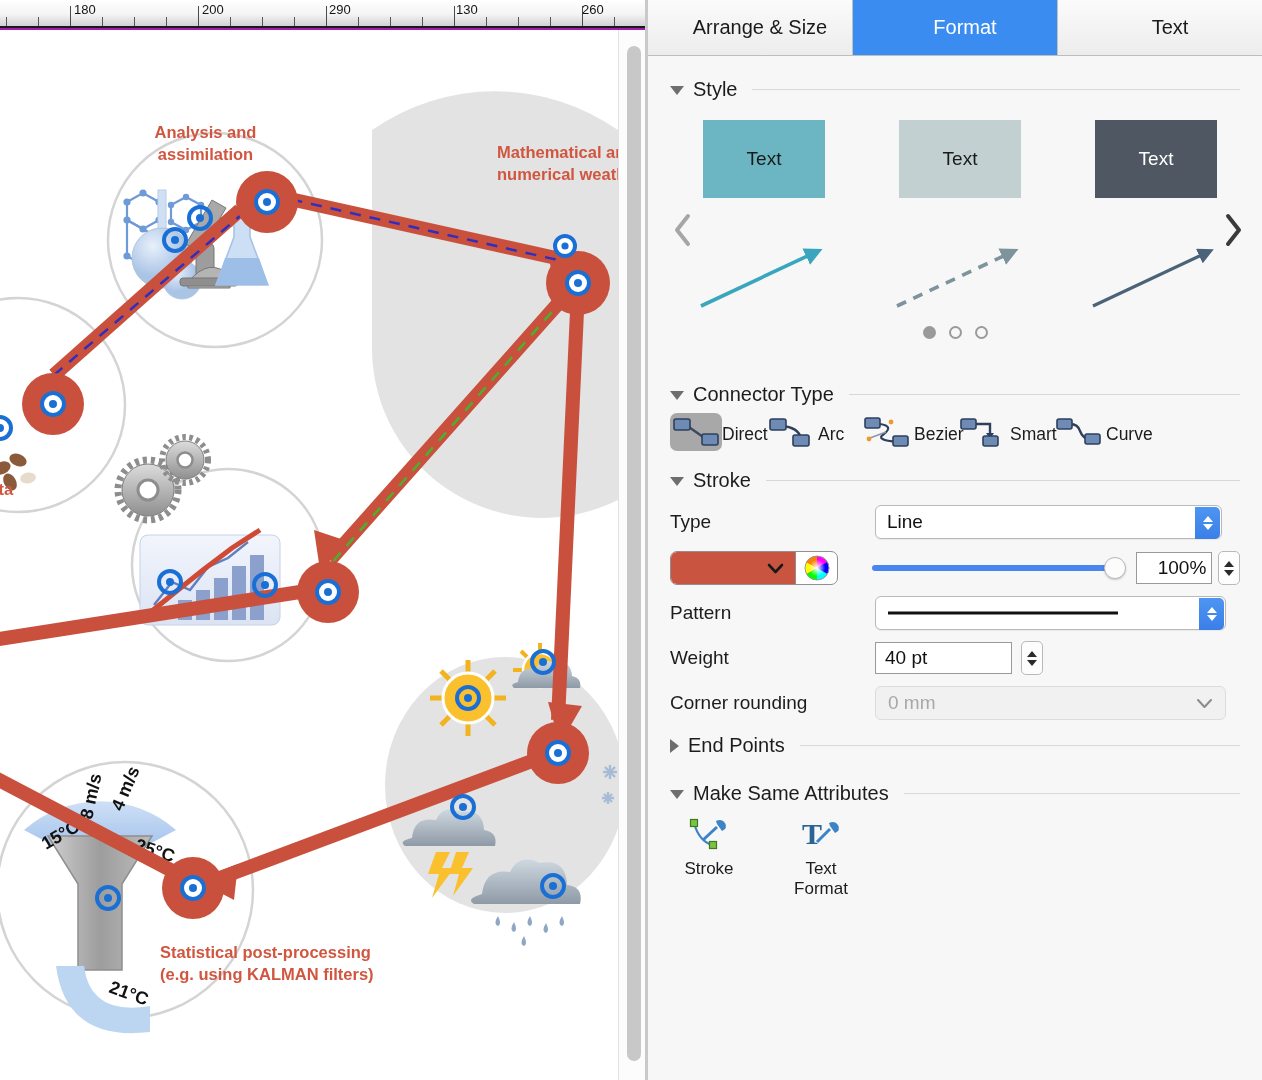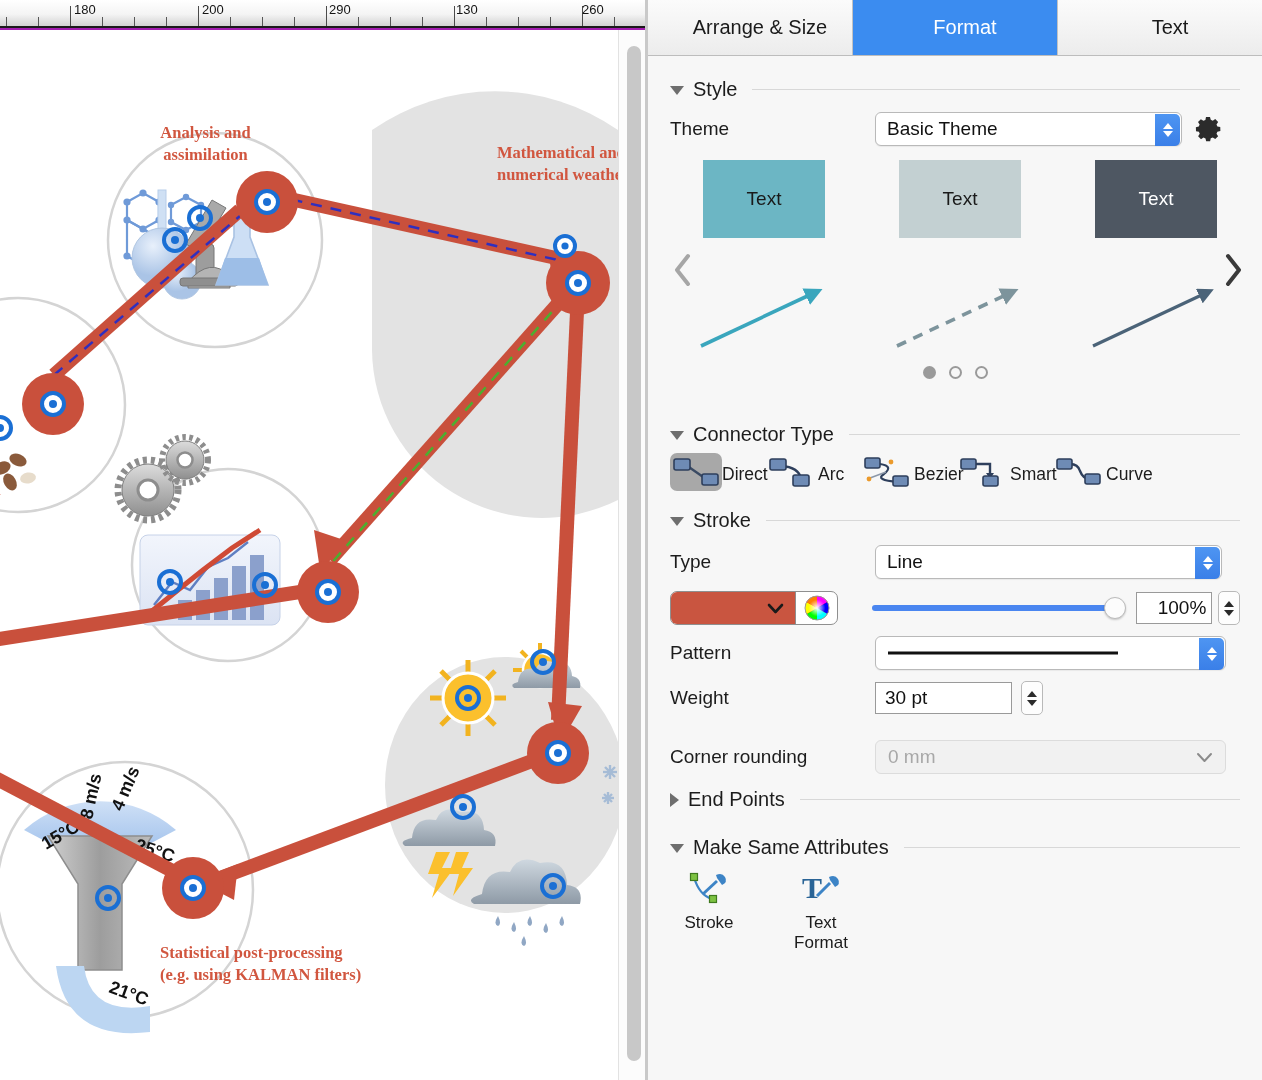--- a/index.html
+++ b/index.html
@@ -36,21 +36,21 @@
     overflow: hidden;
   }
   #diagram { position: absolute; left: 0; top: 0; width: 618px; height: 1050px; }
 
   .node-label {
     position: absolute;
     color: #d1563f;
     font-weight: bold;
     font-size: 16.5px;
     line-height: 1.32;
-    font-family: Liberation Serif, serif;
+    font-family: Liberation Sans, sans-serif;
     white-space: pre-line;
     pointer-events: none;
   }
   .label-center { text-align: center; }
 
   
   #canvas-scroll-track {
     position: absolute; right: 0; top: 30px;
     width: 30px; height: 1050px;
     background: #fcfcfc;
@@ -500,34 +500,20 @@
     </div>
 
     <div id="panel-body">
 
       <div class="section-head" style="margin-top:16px;">
         <div class="tri"></div>
         <div class="section-title">Style</div>
         <div class="rule"></div>
       </div>
 
-      <div class="row" style="margin-top:6px;">
-        <div class="row-label" style="width:205px;">Theme</div>
-        <div class="popup" style="width:307px;">
-          <span class="pv">Basic Theme</span>
-          <span class="stepper-blue">
-            <span class="chev-u"></span>
-              <span class="chev-d"></span>
-          </span>
-        </div>
-        <svg width="30" height="30" viewBox="0 0 24 24" style="margin-left:13px;">
-          <path fill="#2b2b2b" d="M12 8.2a3.8 3.8 0 1 0 0 7.6 3.8 3.8 0 0 0 0-7.6zm0 5.9a2.1 2.1 0 1 1 0-4.2 2.1 2.1 0 0 1 0 4.2z"></path>
-          <path fill="#2b2b2b" d="M20.3 13.6l-.1-3.2-2.3-.5-.7-1.6 1.3-2-2.3-2.3-2 1.3-1.6-.7L12 2.3 8.8 2.4l-.5 2.3-1.6.7-2-1.3-2.3 2.3 1.3 2-.7 1.6-2.3.5.1 3.2 2.3.5.7 1.6-1.3 2 2.3 2.3 2-1.3 1.6.7.5 2.3 3.2-.1.5-2.3 1.6-.7 2 1.3 2.3-2.3-1.3-2 .7-1.6z"></path>
-        </svg>
-      </div>
 
       <div style="position:relative; height:100px; margin-top:14px;">
         <div class="swatch" style="position:absolute; left:55px; top:0; background:#6cb6c4; color:#1a1a1a;">Text</div>
         <div class="swatch" style="position:absolute; left:251px; top:0; background:#c3d0d2; color:#1a1a1a;">Text</div>
         <div class="swatch" style="position:absolute; left:447px; top:0; background:#4e5762; color:#ffffff;">Text</div>
       </div>
 
       <div style="position:relative; height:106px;">
         <svg style="position:absolute; left:20px; top:-12px;" width="30" height="44" viewBox="0 0 30 44">
           <path d="M20 8 L9 22 L20 36" fill="none" stroke="#a6a6a6" stroke-width="4" stroke-linecap="round" stroke-linejoin="round"></path>
@@ -704,28 +690,28 @@
           </svg>
           <span class="stepper-blue">
             <span class="chev-u"></span>
               <span class="chev-d"></span>
           </span>
         </div>
       </div>
 
       <div class="row" style="margin-top:11px;">
         <div class="row-label" style="width:205px;">Weight</div>
-        <div class="textfield" style="width:137px;">30 pt</div>
+        <div class="textfield" style="width:137px;">40 pt</div>
         <div class="stepper-plain" style="margin-left:9px;">
           <span class="chev-ug"></span>
             <span class="chev-dg"></span>
         </div>
       </div>
 
-      <div class="row" style="margin-top:25px;">
+      <div class="row" style="margin-top:11px;">
         <div class="row-label" style="width:205px;">Corner rounding</div>
         <div style="width:351px; height:34px; background:#f1f1f1; border:1px solid #dcdcdc; border-radius:6px; display:flex; align-items:center; justify-content:space-between; padding:0 12px;">
           <span style="font-size:19px; color:#a8a8a8;">0 mm</span>
           <svg width="17" height="11" viewBox="0 0 17 11">
             <path d="M2 2 L8.5 9 L15 2" fill="none" stroke="#8b8b8b" stroke-width="2" stroke-linecap="round" stroke-linejoin="round"></path>
           </svg>
         </div>
       </div>
 
       <div class="section-head" style="margin-top:8px;">

